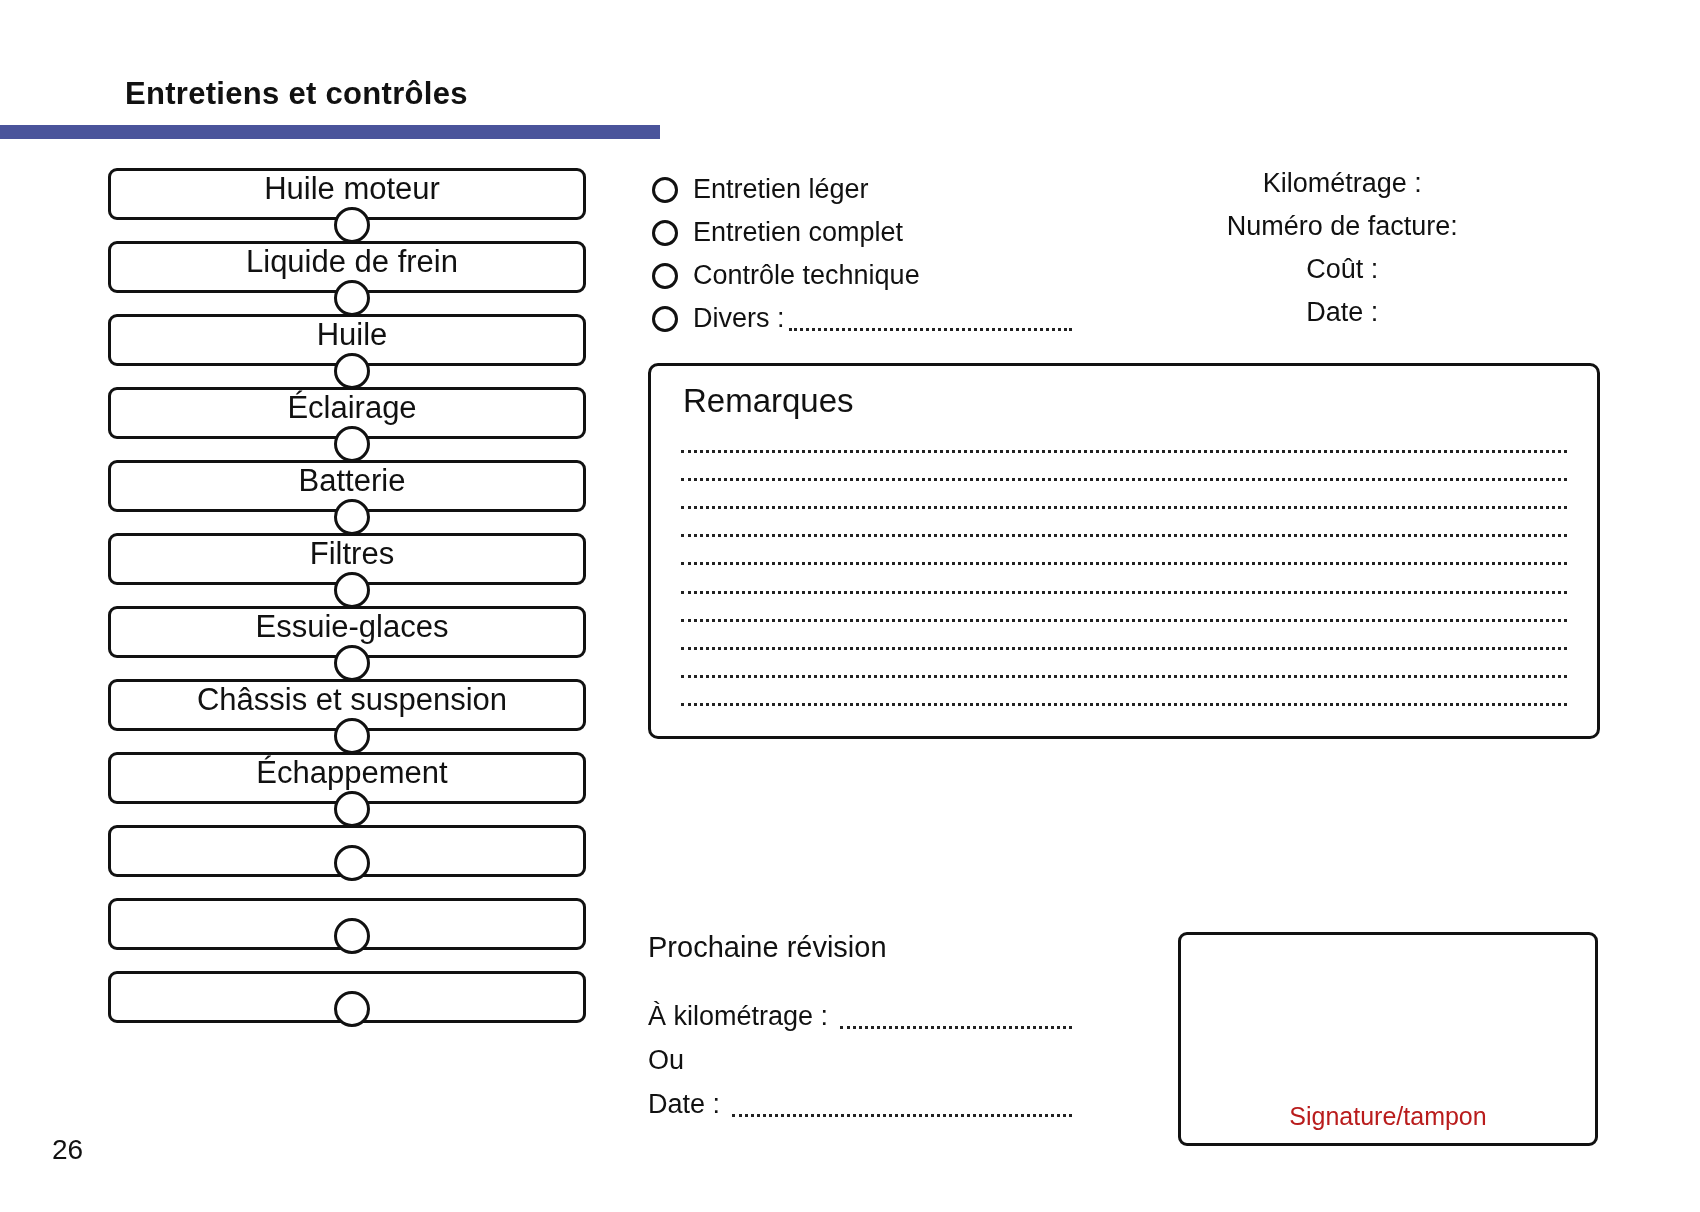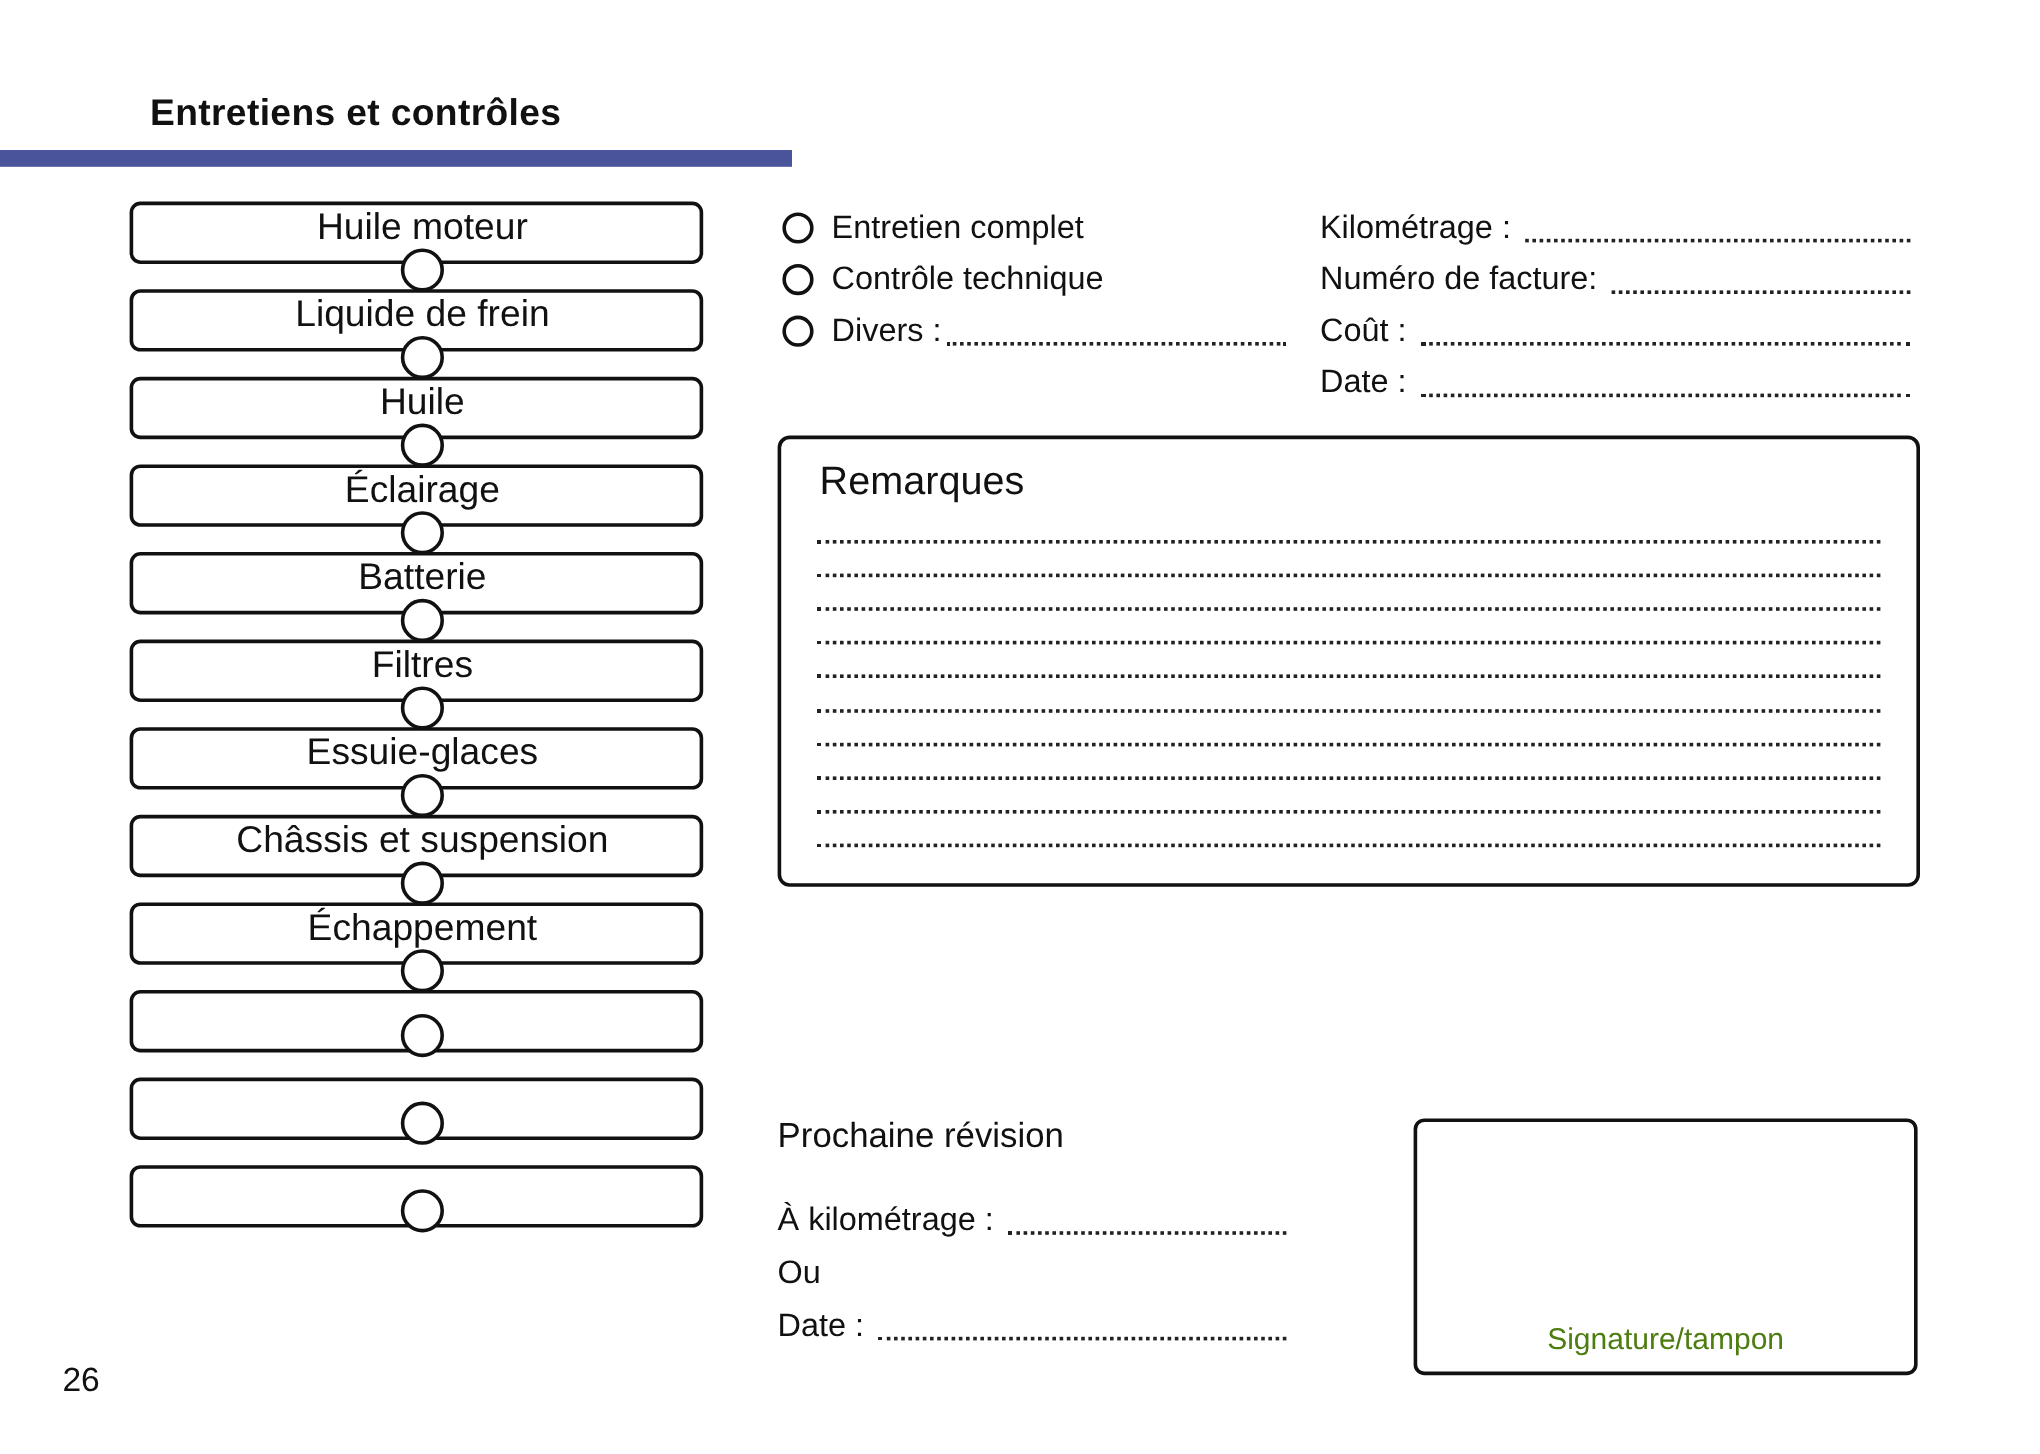--- a/index.html
+++ b/index.html
@@ -59,21 +59,21 @@
 
   
   .leader {
     flex:1; height:0;
     border-bottom:3px dotted #222;
     align-self:flex-end; margin-bottom:9px; margin-left:4px;
   }
 
   
   .fields { position:absolute; left:1100px; top:168px; width:492px; }
-  .field-row { display:flex; align-items:center; height:43px; }
+  .field-row { display:flex; align-items:center; height:43px;flex-direction:column; }
   .field-label { font-size:27px; white-space:pre; }
 
   
   .remarks-box {
     position:absolute; left:648px; top:363px;
     width:952px; height:376px; box-sizing:border-box;
     border:3px solid #111; border-radius:10px;
     background:#fff;
   }
   .remarks-title { position:absolute; left:32px; top:16px; font-size:33px; }
@@ -90,21 +90,21 @@
   .nr-label { font-size:27px; white-space:pre; }
 
   
   .signature-box {
     position:absolute; left:1178px; top:932px;
     width:420px; height:214px; box-sizing:border-box;
     border:3px solid #111; border-radius:9px;
     display:flex; align-items:flex-end; justify-content:center;
     padding-bottom:12px; background:#fff;
   }
-  .signature-label { color:#4d7c0f; font-size:25px; }
+  .signature-label { color:#b91c1c; font-size:25px; }
 
   
   .page-number { position:absolute; left:52px; top:1134px; font-size:28px; }
 </style>
 </head>
 <body>
 
 <div class="page-title">Entretiens et contrôles</div>
 <div class="title-bar"></div>
 
@@ -155,20 +155,24 @@
   </div>
   <div class="check-box">
     <span class="blank-leader"></span>
     <span class="check-circle"></span>
   </div>
 </div>
 
 <div class="radio-group">
   <div class="radio-row">
     <span class="radio-circle"></span>
+    <span class="radio-label">Entretien léger</span>
+  </div>
+  <div class="radio-row">
+    <span class="radio-circle"></span>
     <span class="radio-label">Entretien complet</span>
   </div>
   <div class="radio-row">
     <span class="radio-circle"></span>
     <span class="radio-label">Contrôle technique</span>
   </div>
   <div class="radio-row">
     <span class="radio-circle"></span>
     <span class="radio-label">Divers :</span>
     <span class="leader"></span>

